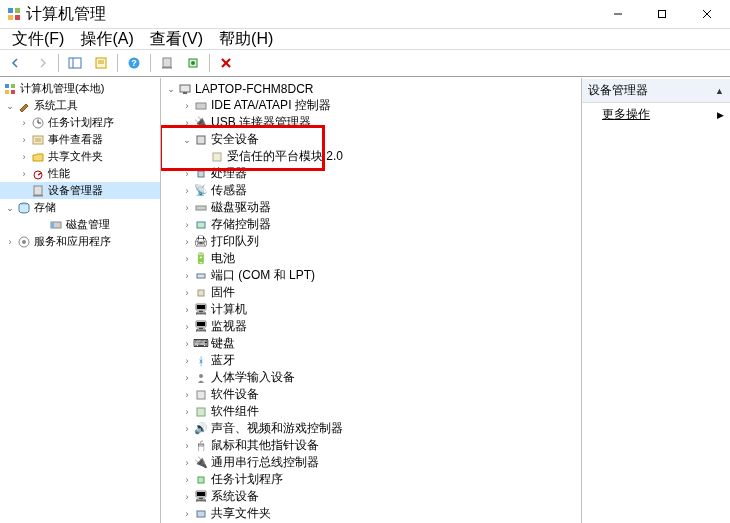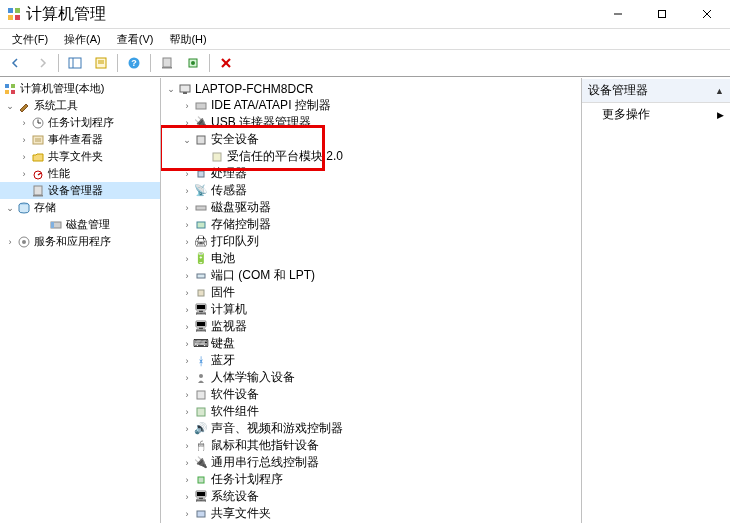--- a/index.html
+++ b/index.html
@@ -49,21 +49,21 @@
   .win-btn.close { width: 46px; }
   .menubar {
     height: 20px;
     display: flex;
     align-items: center;
     padding: 0 4px;
     border-bottom: 1px solid #dcdcdc;
   }
   .menu-item {
     padding: 0 8px;
-    font-size: 11px;
+    font-size: 16px;
   }
   .toolbar {
     height: 26px;
     display: flex;
     align-items: center;
     padding: 0 4px;
     border-bottom: 1px solid #a0a0a0;
     gap: 2px;
   }
   .tool-btn {
@@ -188,20 +188,21 @@
     justify-content: space-between;
     align-items: center;
     border-bottom: 1px solid #dcdcdc;
   }
   .actions-link {
     padding: 3px 6px 3px 20px;
     font-size: 12px;
     display: flex;
     align-items: center;
     position: relative;
+    text-decoration: underline;
   }
   .actions-link .arrow {
     position: absolute;
     right: 6px;
     font-size: 9px;
   }
   svg { display: block; }
 </style>
 </head>
 <body>

